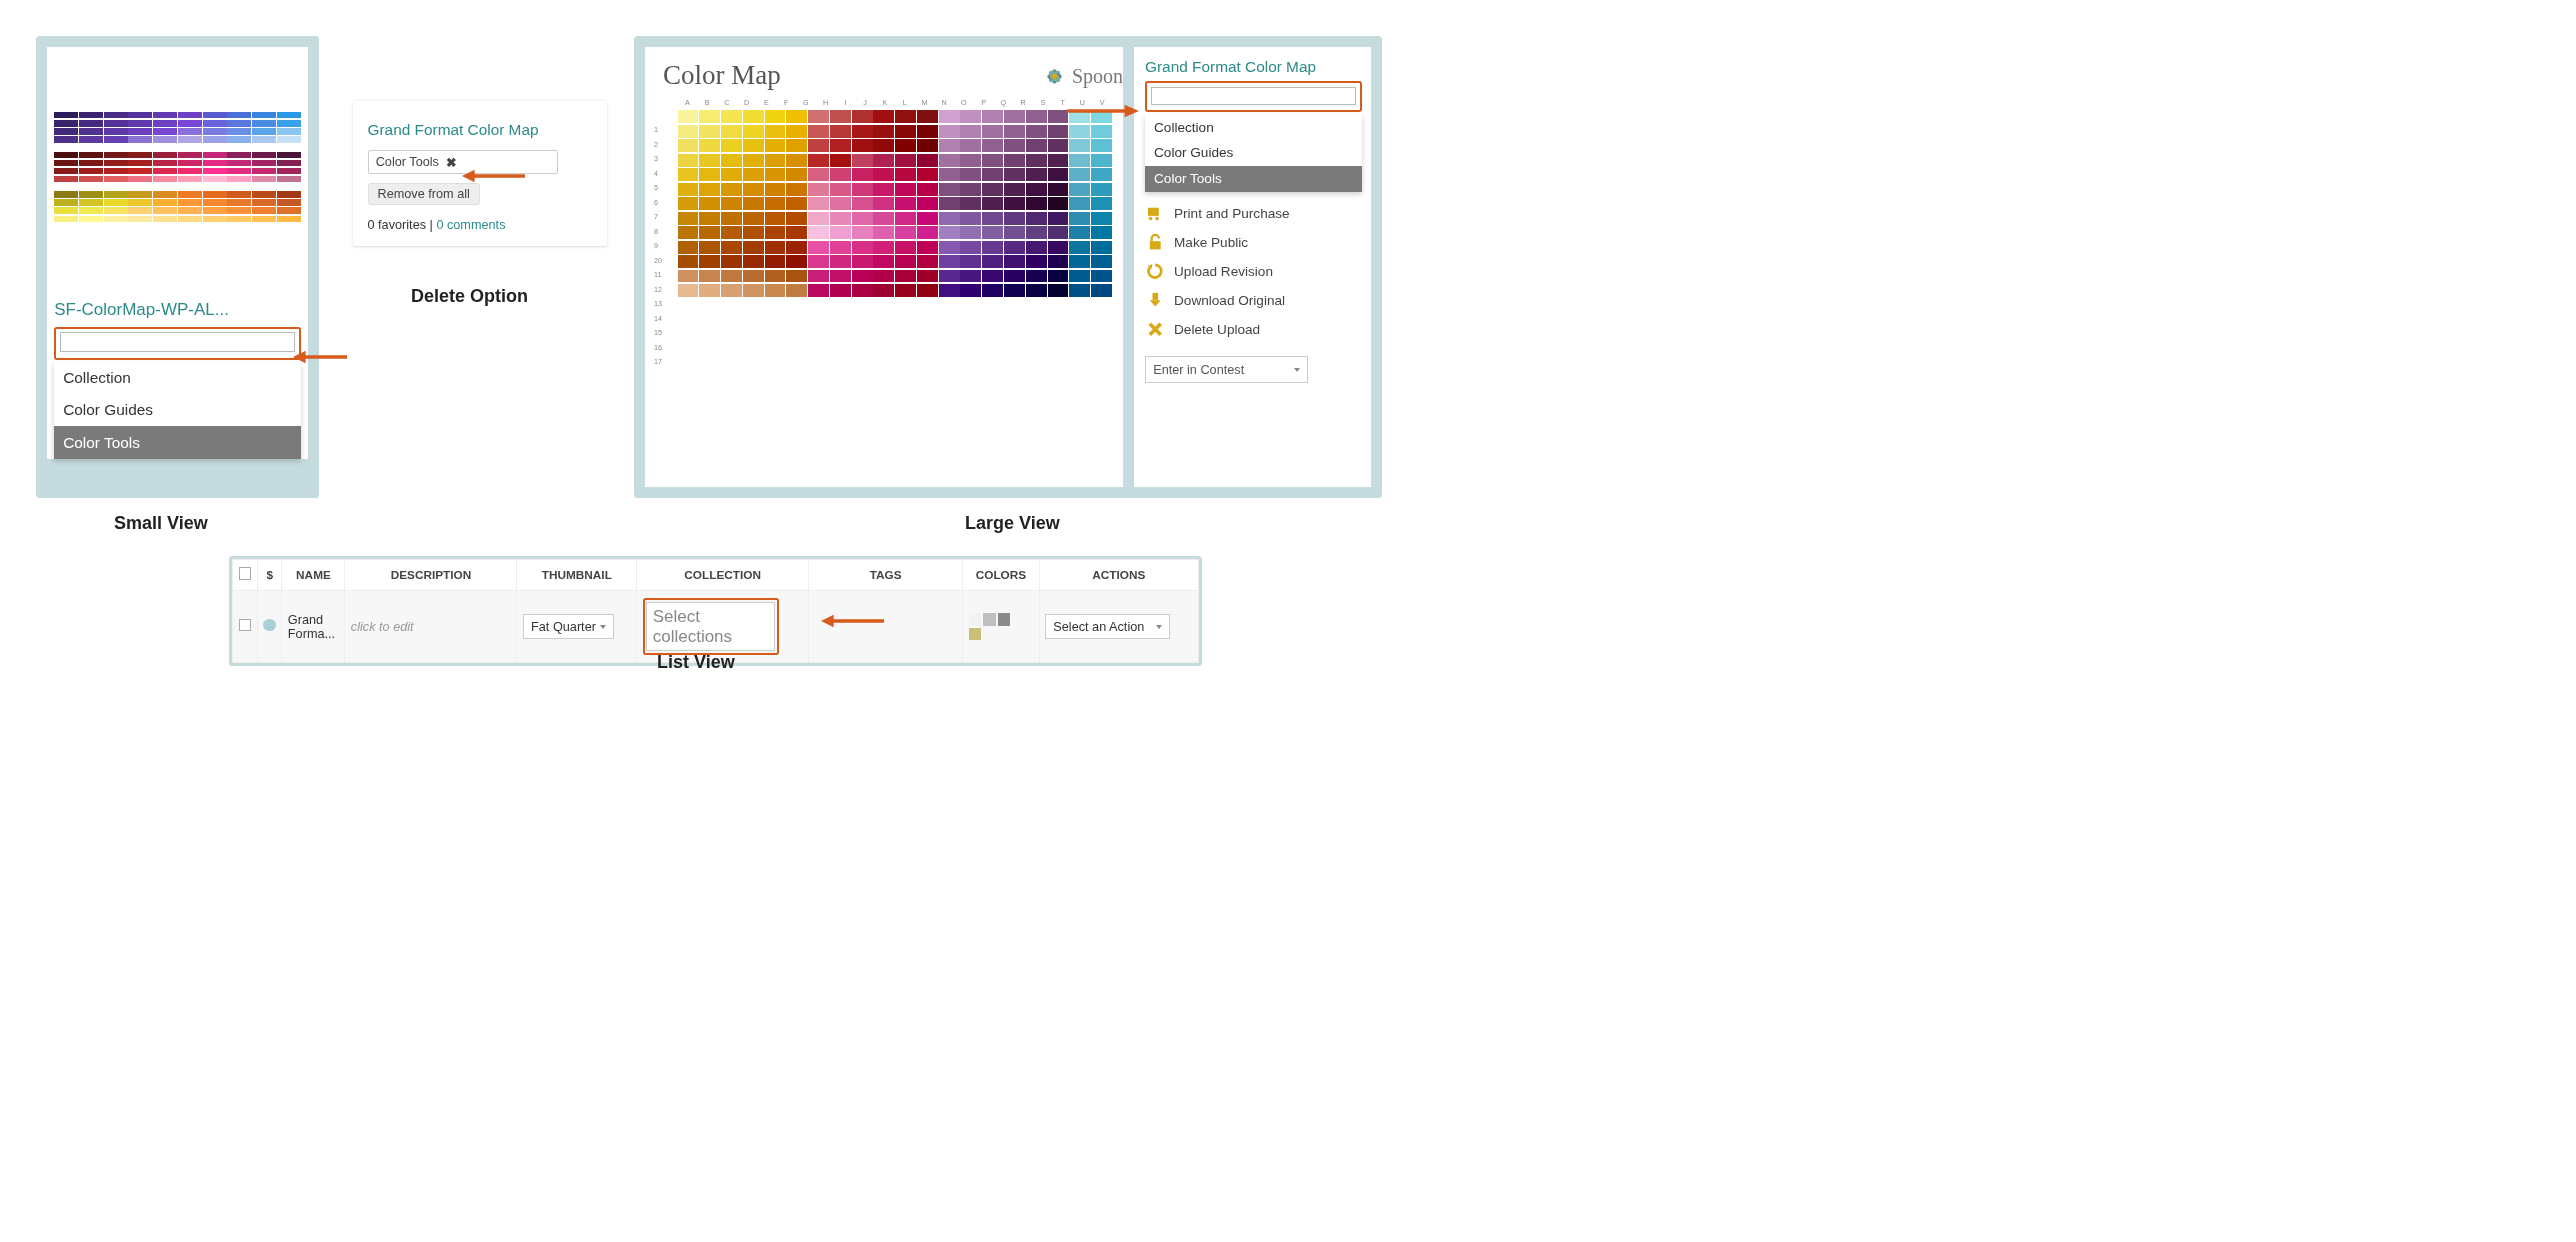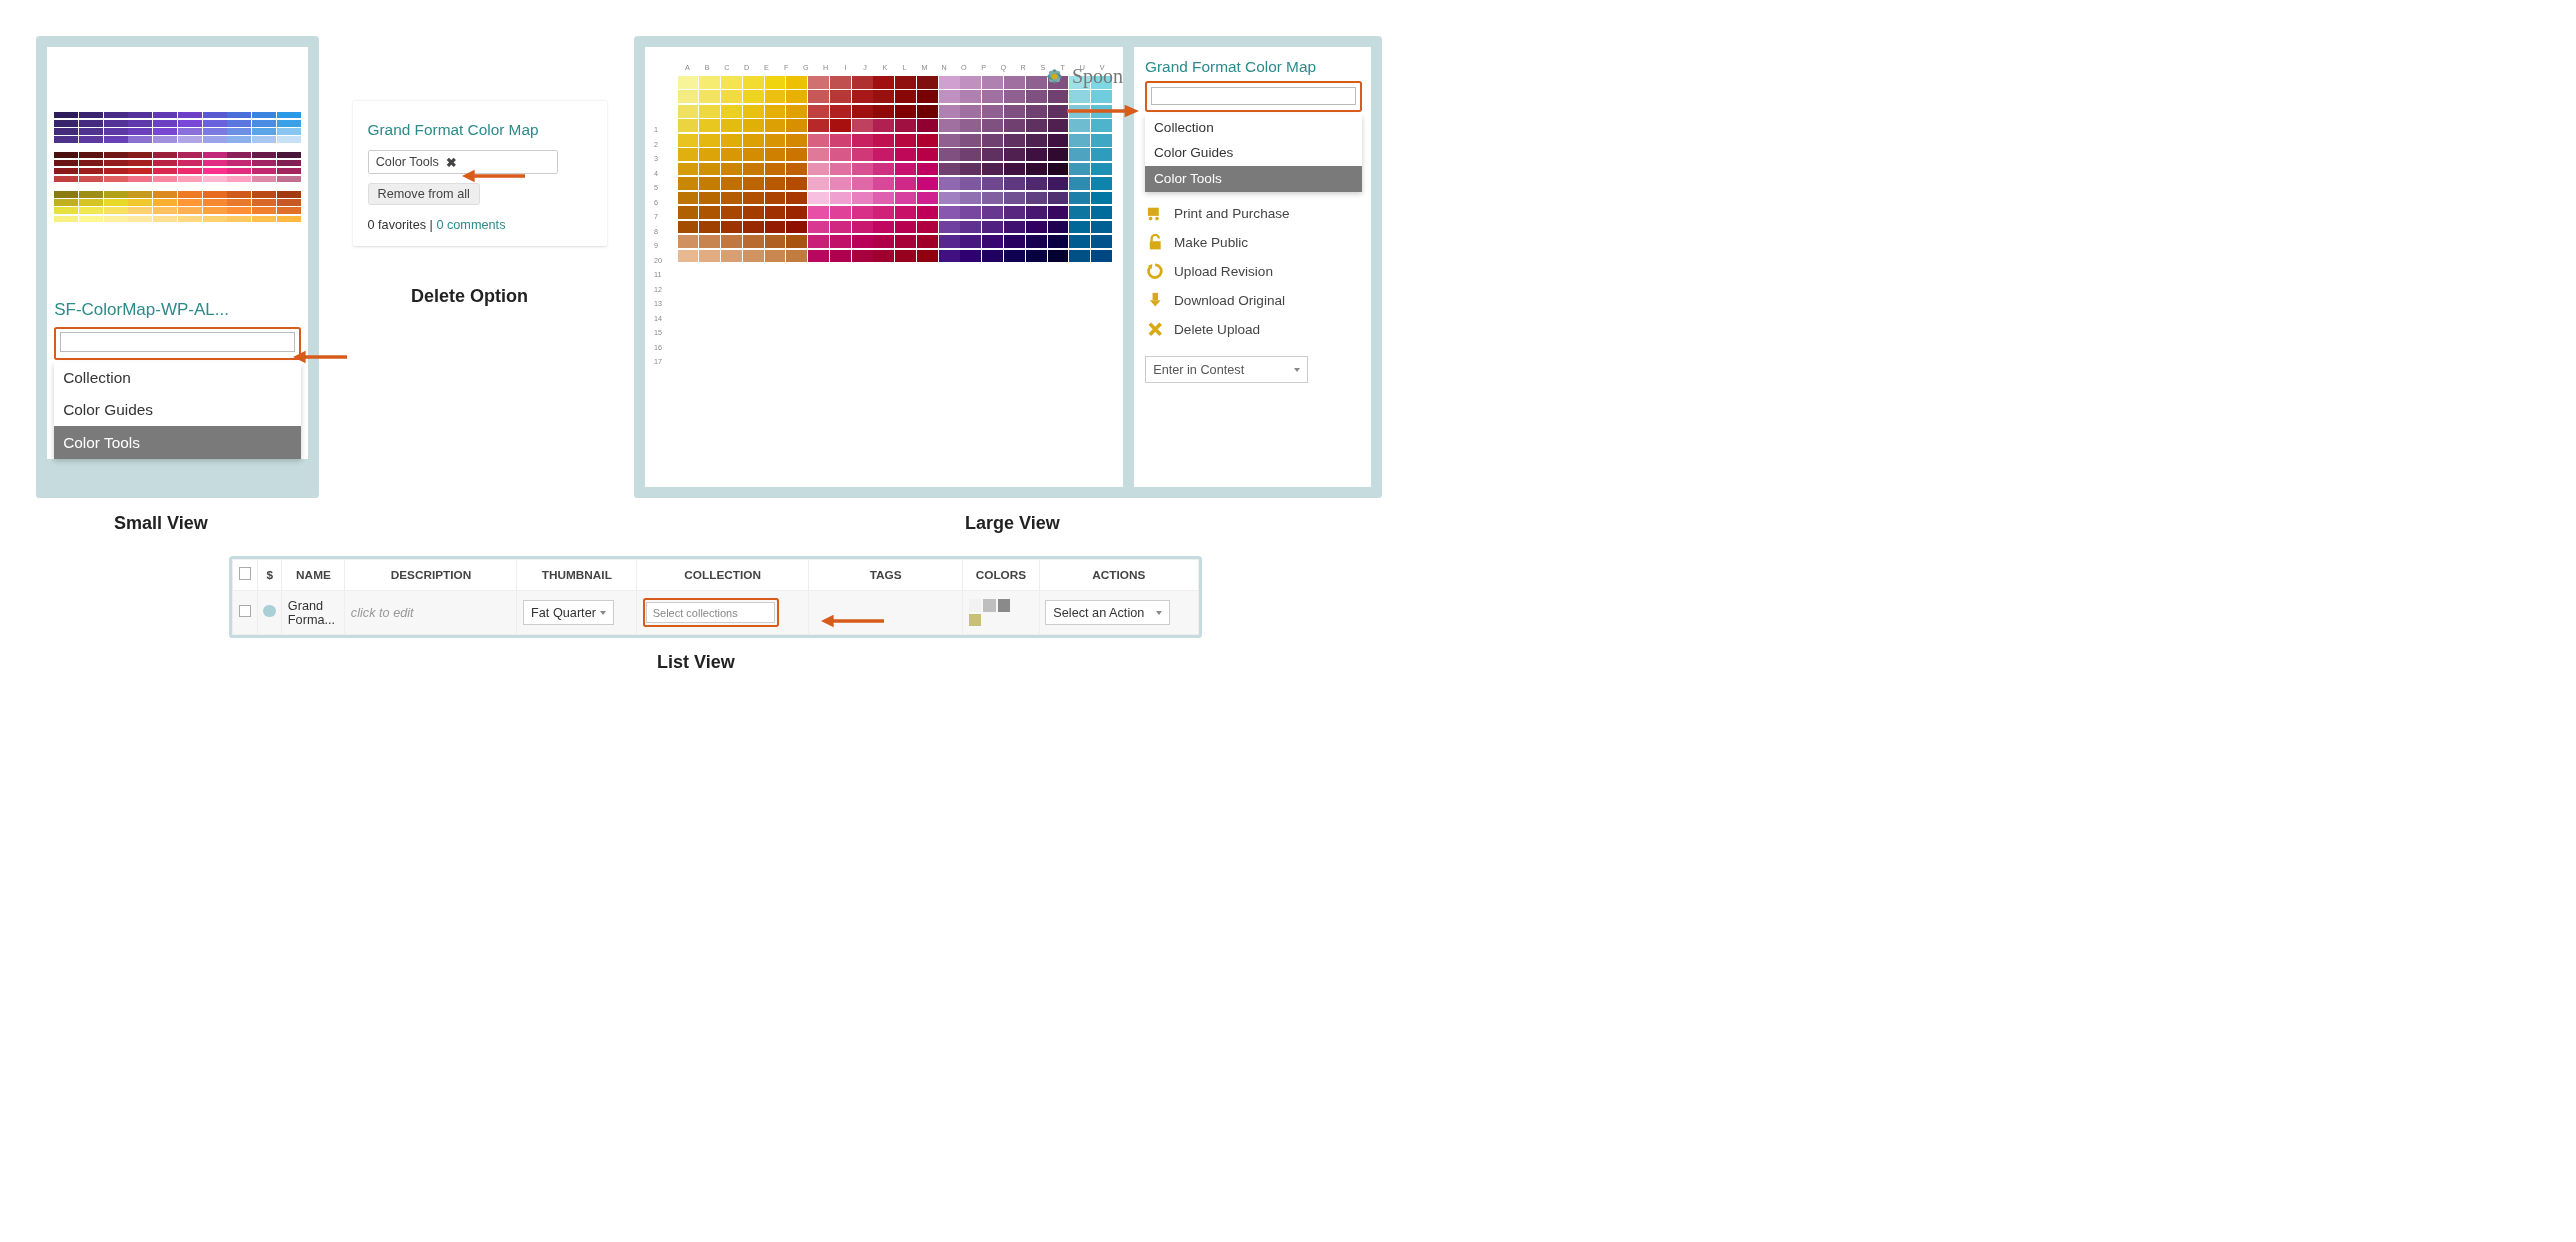--- a/index.html
+++ b/index.html
@@ -104,21 +104,21 @@
   border: 3.6px solid #c5dbde;
   border-radius:3.6px;
 }
 .list-table { width:100%; border-collapse: collapse; font-size:12.7px; }
 .list-table th { font-weight:700; color:#444; padding:7.2px 5.4px; border:0.9px solid #eee; background:#fff; font-size:11.8px; }
 .list-table td { padding:7.2px 5.4px; border:0.9px solid #eee; background:#f7f7f7; vertical-align:middle; }
 .list-table .chk { width:25px; text-align:center; }
 .list-table .dollar { width:20px; text-align:center; font-weight:700; }
 .thumb-select { border:0.9px solid #ccc; background:#fff; padding:4.5px 7.2px; display:flex; justify-content:space-between; align-items:center; cursor:pointer; width:91px; }
 .coll-input { border:2.7px solid #d75b1a; border-radius:2.7px; padding:1.8px; width:136px; }
-.coll-input-inner { border:0.9px solid #ccc; padding:3.6px 5.4px; font-size:11px; color:#888; background:#fff; }
+.coll-input-inner { border:0.9px solid #ccc; padding:3.6px 5.4px; font-size:17px; color:#888; background:#fff; }
 .action-select { border:0.9px solid #ccc; background:#fff; padding:4.5px 7.2px; display:flex; justify-content:space-between; align-items:center; cursor:pointer; width:125px; }
 .swatches { display:flex; flex-wrap:wrap; gap:1.8px; width:54px; }
 .swatches span { width:12.7px; height:12.7px; display:block; }
 .desc-ph { color:#999; font-style:italic; }
 
 .checkbox { width:12.7px; height:12.7px; border:0.9px solid #aaa; display:inline-block; background:#fff; }
 .status-dot { width:12.7px; height:12.7px; border-radius:50%; background:#a9d0d4; display:inline-block; }
 
 
 .cm-grid { display:flex; flex-direction:column; gap:1.8px; }
@@ -330,20 +330,21 @@
   <div class="caption" style="left:393px; top:268px;">Delete Option</div>
 
   <svg class="arrow" style="left:444px; top:147px;" width="63" height="22" viewBox="0 0 70 24">
     <line x1="70" y1="12" x2="12" y2="12" stroke="#d75b1a" stroke-width="4"></line>
     <polygon points="0,12 14,5 14,19" fill="#d75b1a"></polygon>
   </svg>
 
   <div class="panel large-view">
     <div class="large-inner">
       <div class="large-image">
+        <div class="color-map-title">Color Map</div>
         <div class="brand">
           <svg width="27" height="27" viewBox="0 0 30 30">
             <g transform="translate(15,15)">
               <ellipse rx="4" ry="8" transform="rotate(0)" fill="#5a8a8a"></ellipse>
               <ellipse rx="4" ry="8" transform="rotate(45)" fill="#7aaaaa"></ellipse>
               <ellipse rx="4" ry="8" transform="rotate(90)" fill="#5a8a8a"></ellipse>
               <ellipse rx="4" ry="8" transform="rotate(135)" fill="#7aaaaa"></ellipse>
               <circle r="3" fill="#d9a815"></circle>
             </g>
           </svg>

